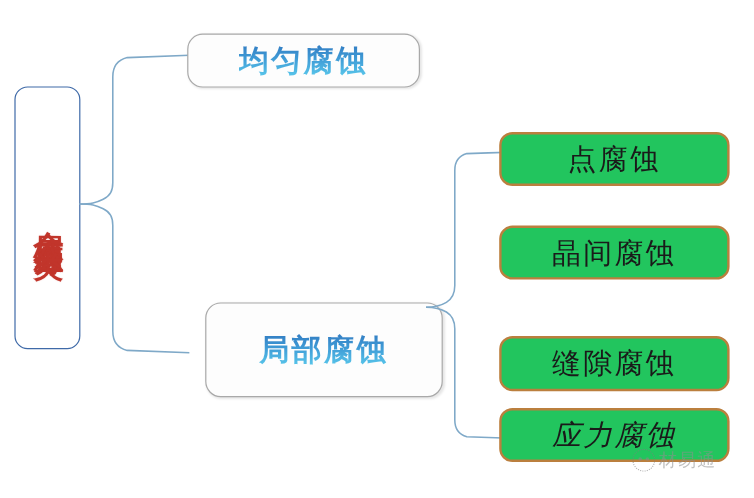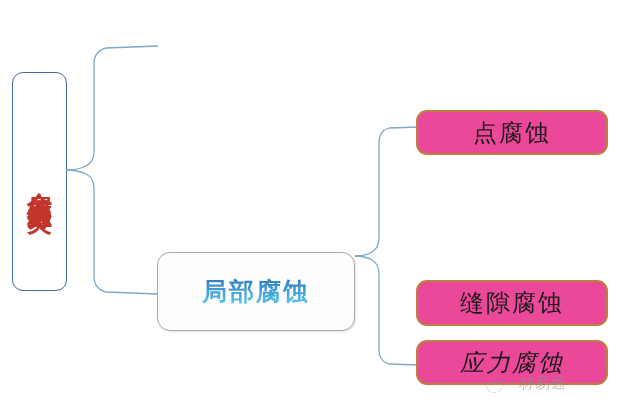--- a/index.html
+++ b/index.html
@@ -60,30 +60,30 @@
     font-weight: bold;
     letter-spacing: 2px;
     font-family: "Liberation Serif", "DejaVu Serif", serif;
     background: linear-gradient(180deg, #2f74bd 0%, #3f9bd6 45%, #5ed0ef 100%);
     -webkit-background-clip: text;
     background-clip: text;
     color: transparent;
     -webkit-text-fill-color: transparent;
   }
   #mid-uniform { left: 156px; top: 28px;  width: 194px; height: 45px; }
-  #mid-local   { left: 157px; top: 252px; width: 198px; height: 79px; }
+  #mid-local   { left: 171px; top: 252px; width: 198px; height: 79px; }
 
   
   .leaf-node {
     position: absolute;
     left: 416px;
     width: 192px;
     border: 2px solid #bb7f3e;
     border-radius: 11px;
-    background: #ec4899;
+    background: #22c55e;
     box-sizing: border-box;
     display: flex;
     align-items: center;
     justify-content: center;
   }
   .leaf-node .label {
     font-size: 24px;
     color: #1a1a1a;
     letter-spacing: 2px;
     font-family: "Liberation Serif", "DejaVu Serif", serif;
@@ -94,25 +94,25 @@
   #leaf-3 { top: 340px; height: 45px; font-style: italic; }
 
   
   .bracket { position: absolute; pointer-events: none; }
   #bracket-left  { left: 66px;  top: 44px;  width: 92px; height: 252px; }
   #bracket-right { left: 355px; top: 126px; width: 64px; height: 240px; }
 
   
   .watermark {
     position: absolute;
-    left: 485px;
+    left: 527px;
     top: 374px;
     display: flex;
     align-items: flex-end;
-    gap: 15px;
+    gap: 3px;
     opacity: 0.55;
   }
   .watermark .wm-logo {
     width: 17px; height: 17px;
     border-radius: 50%;
     border: 1.4px dotted #7d7d7d;
     position: relative;
     flex: 0 0 auto;
   }
   .watermark .wm-logo::before {
@@ -156,20 +156,23 @@
              C 28 12, 32 6, 40 4
              L 92 2" fill="none" stroke="#7fa9c8" stroke-width="1.3"></path>
     <path d="M 0 126
              C 10 126, 14 127, 20 130
              C 26 133, 28 137, 28 144
              L 28 232
              C 28 240, 32 246, 40 248
              L 92 250" fill="none" stroke="#7fa9c8" stroke-width="1.3"></path>
   </svg>
 
+  <div class="mid-node" id="mid-uniform">
+    <span class="label">均匀腐蚀</span>
+  </div>
 
   <div class="mid-node" id="mid-local">
     <span class="label">局部腐蚀</span>
   </div>
 
   <svg class="bracket" id="bracket-right" viewBox="0 0 64 240">
     <path d="M 0 130
              C 8 130, 12 129, 17 126
              C 22 123, 24 119, 24 112
              L 24 16
@@ -179,20 +182,23 @@
              C 8 130, 12 131, 17 134
              C 22 137, 24 141, 24 148
              L 24 224
              C 24 231, 27 236, 34 238
              L 64 239" fill="none" stroke="#7fa9c8" stroke-width="1.3"></path>
   </svg>
 
   <div class="leaf-node" id="leaf-0">
     <span class="label">点腐蚀</span>
   </div>
+  <div class="leaf-node" id="leaf-1">
+    <span class="label">晶间腐蚀</span>
+  </div>
   <div class="leaf-node" id="leaf-2">
     <span class="label">缝隙腐蚀</span>
   </div>
   <div class="leaf-node" id="leaf-3">
     <span class="label">应力腐蚀</span>
   </div>
 
   <div class="watermark">
     <span class="wm-logo"></span>
     <span class="wm-text">材易通</span>

